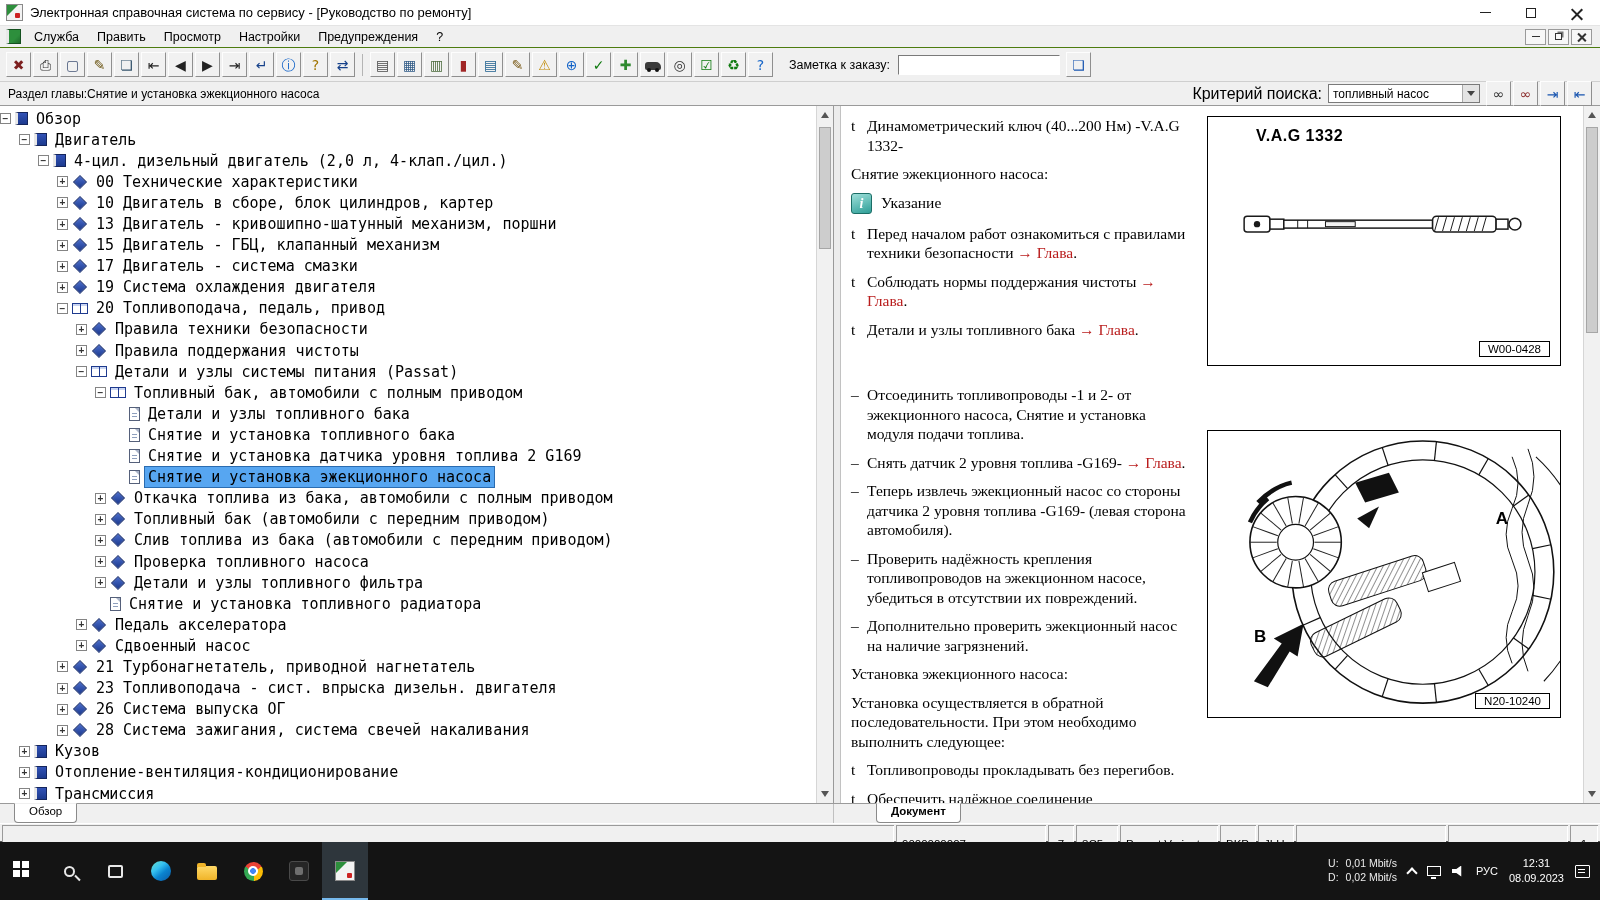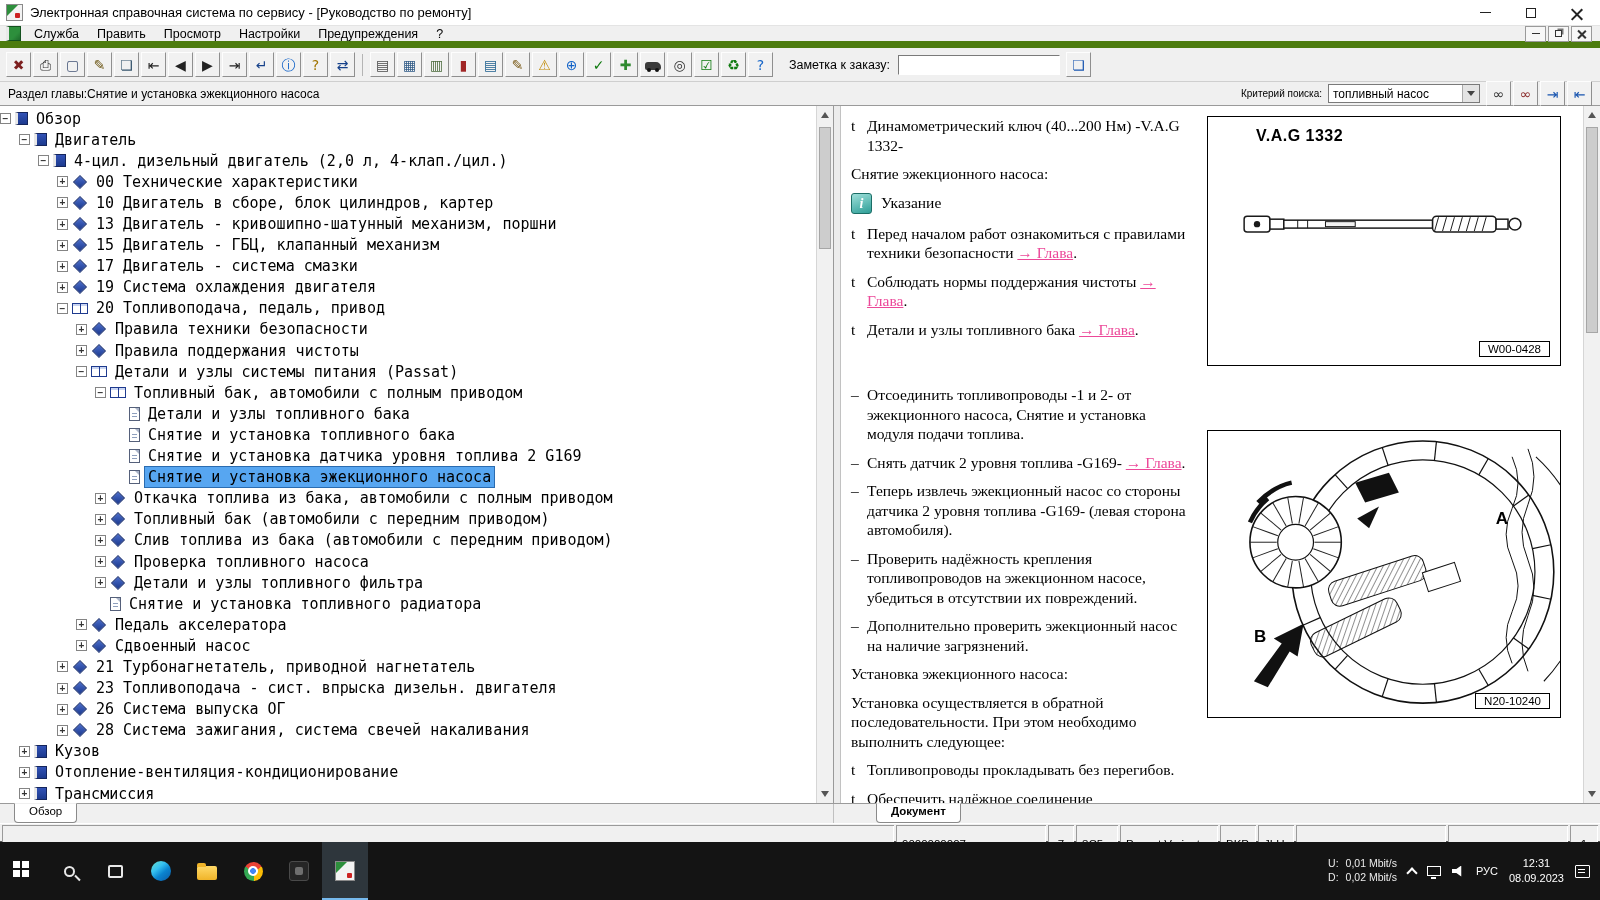--- a/index.html
+++ b/index.html
@@ -16,21 +16,21 @@
   .title-text{font-size:13px;margin-left:7px}
   .win-controls{margin-left:auto;display:flex;height:100%}
   .wc{width:46px;display:flex;align-items:center;justify-content:center}
   .s-min{width:11px;border-top:1.6px solid #222}
   .s-max{width:10px;height:10px;border:1.6px solid #222}
   .s-close{position:relative;width:12px;height:12px}
   .s-close::before,.s-close::after{content:'';position:absolute;left:5px;top:0;width:1.8px;height:15px;background:#222}
   .s-close::before{transform:rotate(45deg)}.s-close::after{transform:rotate(-45deg)}
 
   
-  .menubar{height:22px;background:#f0f0f0;border-bottom:7px solid #4d7c0f;display:flex;align-items:center;padding:0 4px;flex:none}
+  .menubar{height:22px;background:#f0f0f0;border-bottom:1px solid #4d7c0f;display:flex;align-items:center;padding:0 4px;flex:none}
   .mdi-ic{width:15px;height:15px;background:linear-gradient(135deg,#2d8f3c 60%,#1e6b2c);border:1px solid #14511f;border-left:3px solid #e9e9e9;margin:0 4px 0 2px;flex:none}
   .menu-items{display:flex;align-items:center;height:100%}
   .menu-item{padding:0 9px;font-size:12.5px;display:flex;align-items:center;height:100%;cursor:default}
   .mdi-controls{margin-left:auto;display:flex;gap:2px;padding-right:4px}
   .mwc{width:21px;height:16px;border:1px solid #9a9a9a;background:#f7f7f7;display:flex;align-items:center;justify-content:center}
   .m-min{width:8px;border-top:1.4px solid #333}
   .m-rest{width:7px;height:7px;border:1.3px solid #333;box-shadow:2px -2px 0 -0.5px #777}
   .m-close{position:relative;width:9px;height:9px}
   .m-close::before,.m-close::after{content:'';position:absolute;left:4px;top:0;width:1.5px;height:11px;background:#333}
   .m-close::before{transform:rotate(45deg)}.m-close::after{transform:rotate(-45deg)}
@@ -42,21 +42,21 @@
   .tsep{width:1px;height:22px;background:#b4b4b4;margin:0 5px;flex:none}
   .note-label{font-size:12.5px;margin:0 6px 0 14px;white-space:nowrap}
   .note-input{width:162px;height:20px;border:1px solid;border-color:#7a7a7a #fff #fff #7a7a7a;background:#fff;font-size:12px;padding:0 4px;outline:none}
   .car-ic{width:16px;height:8px;background:#3a3a3a;border-radius:3px 5px 2px 2px;position:relative;margin-top:2px}
   .car-ic::after{content:'';position:absolute;left:2px;bottom:-2px;width:4px;height:4px;border-radius:50%;background:#111;box-shadow:8px 0 0 #111}
 
   
   .infobar{height:24px;background:#f0f0f0;border-bottom:1px solid #9a9a9a;display:flex;align-items:center;padding:0 8px;flex:none}
   .section-label{font-size:12px;white-space:nowrap}
   .search-group{margin-left:auto;display:flex;align-items:center;gap:6px}
-  .search-label{font-size:10px}
+  .search-label{font-size:16px}
   .combo{width:152px;height:19px;background:#fff;border:1px solid #7a7a7a;display:flex;align-items:center}
   .combo-text{flex:1;font-size:12px;padding:0 4px;white-space:nowrap;overflow:hidden}
   .combo-arrow{width:17px;height:100%;background:#e4e4e4;border-left:1px solid #aaa;display:flex;align-items:center;justify-content:center}
   .combo-arrow::after{content:'';border:4px solid transparent;border-top:5px solid #444;margin-top:4px}
   .sb-buttons{display:flex;gap:2px}
 
   
   .main{flex:1;display:flex;background:#fff;overflow:hidden}
   .tree-panel{width:834px;flex:none;display:flex;border-right:1px solid #999}
   .tree-content{flex:1;overflow:hidden;padding-top:2px}
@@ -92,21 +92,21 @@
   .tlabel{padding:1px 3px}
   .tlabel.sel{background:#57a6f1;outline:1px solid #2b6cb0;color:#000}
 
   
   .doc-textcol{width:344px;flex:none;padding-top:2px}
   .para{display:flex;margin-bottom:9px;font:15.5px/1.26 "Liberation Serif","DejaVu Serif",serif}
   .para .b{width:16px;flex:none}
   .para.gap{margin-top:46px}
   .para.note-row{align-items:center;margin:4px 0 10px}
   .note-ic{width:21px;height:21px;flex:none;margin-right:9px;background:linear-gradient(160deg,#9fe0da,#2e9e97);border:1px solid #1b6e66;border-radius:3px;color:#fff;font:italic bold 14px/19px "Liberation Serif",serif;text-align:center}
-  .doclink{color:#ec4899;text-decoration:underline;cursor:pointer}
+  .doclink{color:#b91c1c;cursor:pointer}
   .ptext{display:inline}
 
   
   .doc-figcol{flex:1;display:flex;flex-direction:column;align-items:flex-start}
   .figure{position:relative;width:354px;border:1.5px solid #000;background:#fff;flex:none}
   .fig1{height:250px;margin-top:2px}
   .fig2{height:288px;margin-top:64px}
   .figsvg{position:absolute;left:0;top:0;width:100%;height:100%}
   .fig-title{position:absolute;top:10px;left:48px;font:bold 16px "Liberation Sans",sans-serif;letter-spacing:.5px}
   .fig-code{position:absolute;right:10px;bottom:8px;border:1px solid #000;padding:1px 8px;font:11.5px "Liberation Sans",sans-serif;background:#fff}

